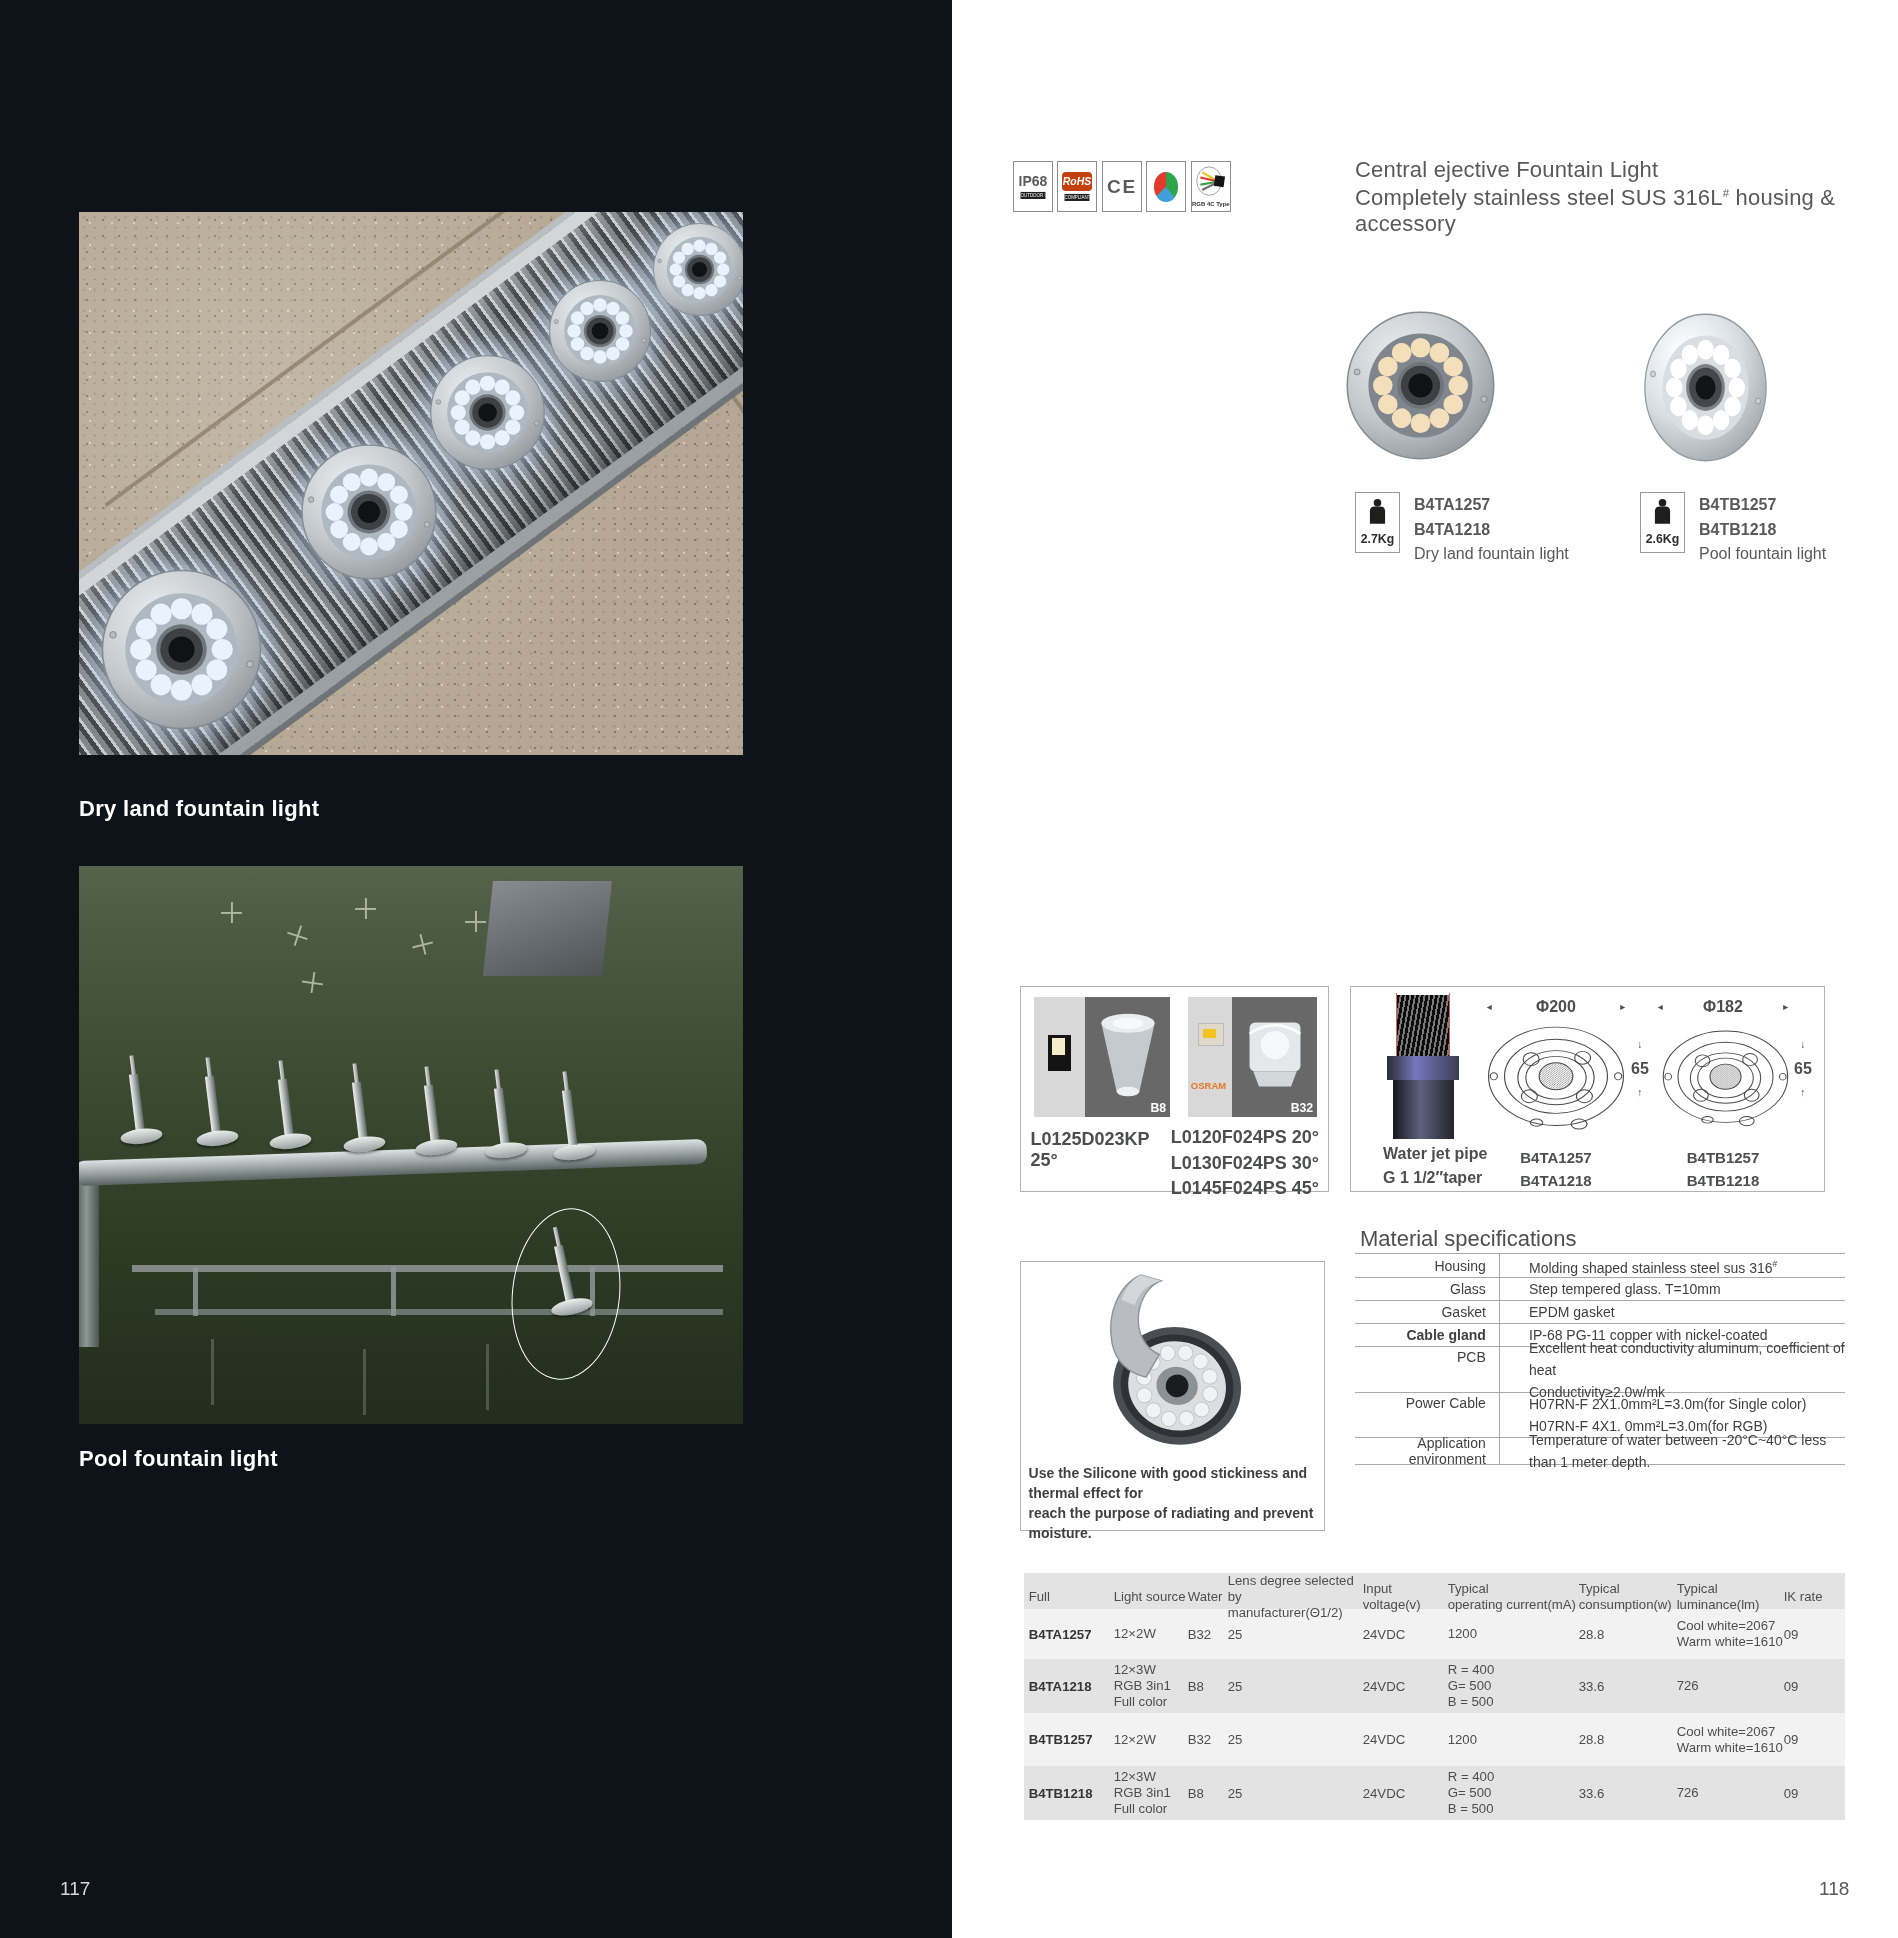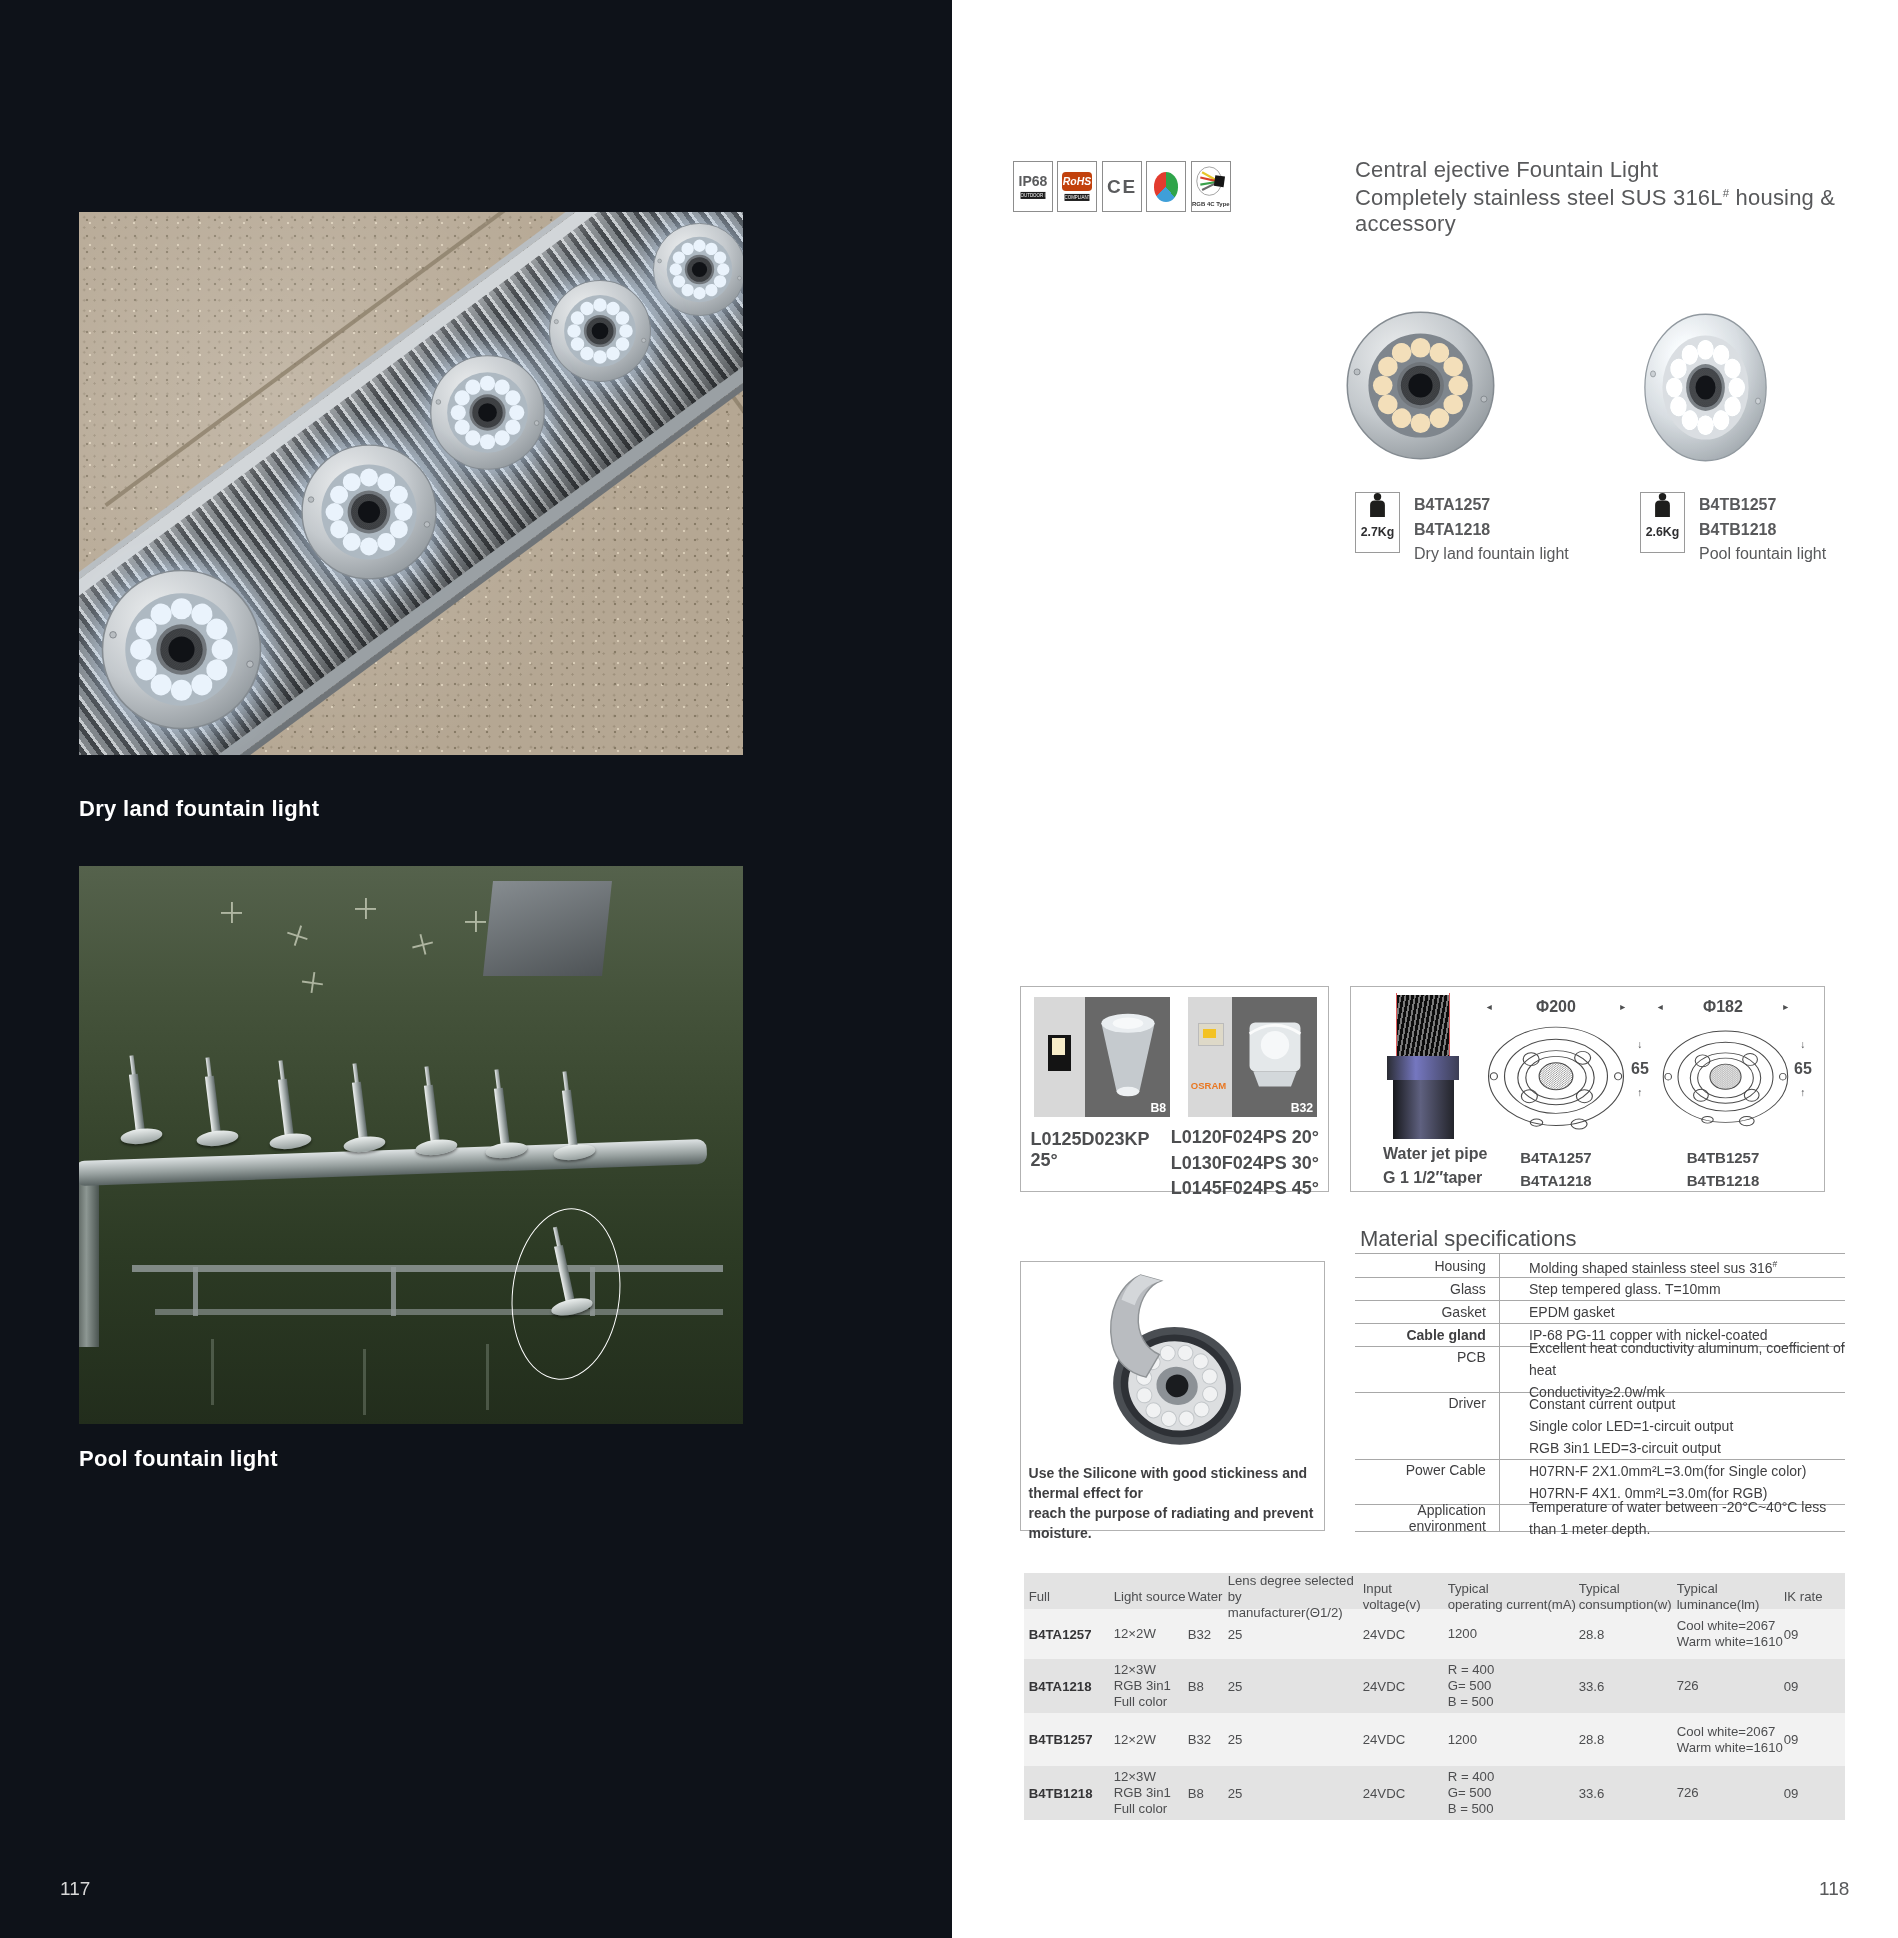--- a/index.html
+++ b/index.html
@@ -56,21 +56,21 @@
   .rohs-badge{width:30px;height:19px;background:#c2410c;border-radius:3.8px;color:#fff;
     font-size:10.4px;font-weight:bold;font-style:italic;text-align:center;line-height:19px}
   .ce-label{font-size:19px;font-weight:bold;color:#5a5b5d;letter-spacing:1.9px}
   .rgb-pie{width:24.6px;height:30px;border-radius:50%;
     background:conic-gradient(#2fa44a 0 140deg,#3f9fd8 140deg 225deg,#e23b2e 225deg 360deg)}
   .cable-label{font-size:6.6px;font-weight:bold;color:#333;white-space:nowrap;transform:scale(.9)}
   .title1{font-size:22px;color:#58595b;letter-spacing:0.2px}
   .title2{font-size:22px;color:#58595b;letter-spacing:0.2px}
   .title2 sup{font-size:11.4px}
   .wbox{position:absolute;width:45px;height:61px;border:0.9px solid #9a9a9a;display:flex;
-    flex-direction:column;align-items:center;justify-content:flex-end;gap:7px;padding-bottom:13px;box-sizing:border-box}
+    flex-direction:column;align-items:center;justify-content:flex-end;gap:7px;padding-bottom:6px;box-sizing:border-box}
   .wkg{font-size:12.3px;font-weight:bold;color:#2e2e30}
   .modeltxt{font-size:16px;line-height:24.6px;color:#58595b;font-weight:bold}
   .modeltxt .cap{font-weight:normal}
   .bordered{border:0.9px solid #b2b2b2;box-sizing:border-box}
   .lens-strip{position:absolute;background:#d8d8d8}
   .lens-dark{position:absolute;background:#686868}
   .lenscode{position:absolute;right:3.8px;bottom:1.9px;color:#fff;font-size:12.3px;font-weight:bold}
   .lenscap{font-size:18px;font-weight:bold;color:#4d4e50}
   .chip1{position:absolute;background:#141414}
   .chip1 i{position:absolute;left:3.8px;top:3.8px;width:13.2px;height:17px;background:#f7ecc9}
@@ -432,28 +432,20 @@
           <span class="vl">IP-68 PG-11 copper with nickel-coated</span>
         </div>
     </div>
     <div class="mat-row" style="height:46px">
       <div class="mat-label top">PCB</div>
       <div class="mat-val">
         <span class="vl">Excellent heat conductivity aluminum,  coefficient of heat</span>
           <span class="vl">Conductivity≥2.0w/mk</span>
       </div>
     </div>
-    <div class="mat-row" style="height:67px">
-      <div class="mat-label top">Driver</div>
-      <div class="mat-val">
-        <span class="vl">Constant current output</span>
-          <span class="vl">Single color LED=1-circuit output</span>
-          <span class="vl">RGB 3in1 LED=3-circuit output</span>
-      </div>
-    </div>
     <div class="mat-row" style="height:45px">
       <div class="mat-label top">Power Cable</div>
       <div class="mat-val">
         <span class="vl">H07RN-F 2X1.0mm²L=3.0m(for Single color)</span>
           <span class="vl">H07RN-F 4X1. 0mm²L=3.0m(for RGB)</span>
       </div>
     </div>
     <div class="mat-row" style="height:26.5px">
       <div class="mat-label">Application environment</div>
       <div class="mat-val">

